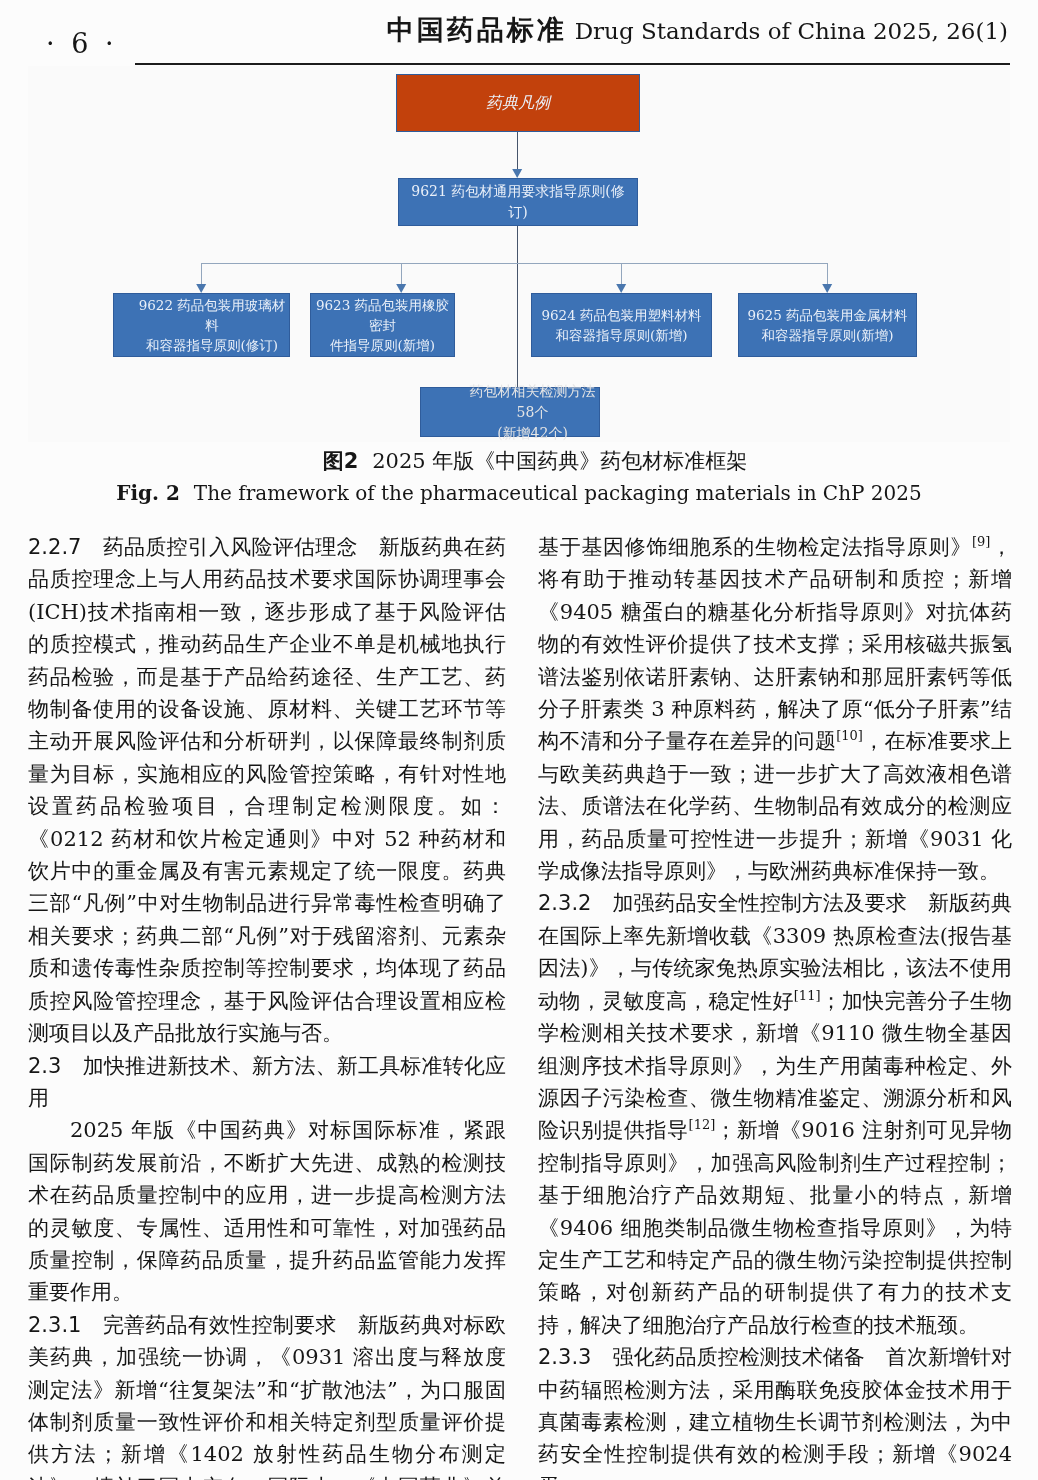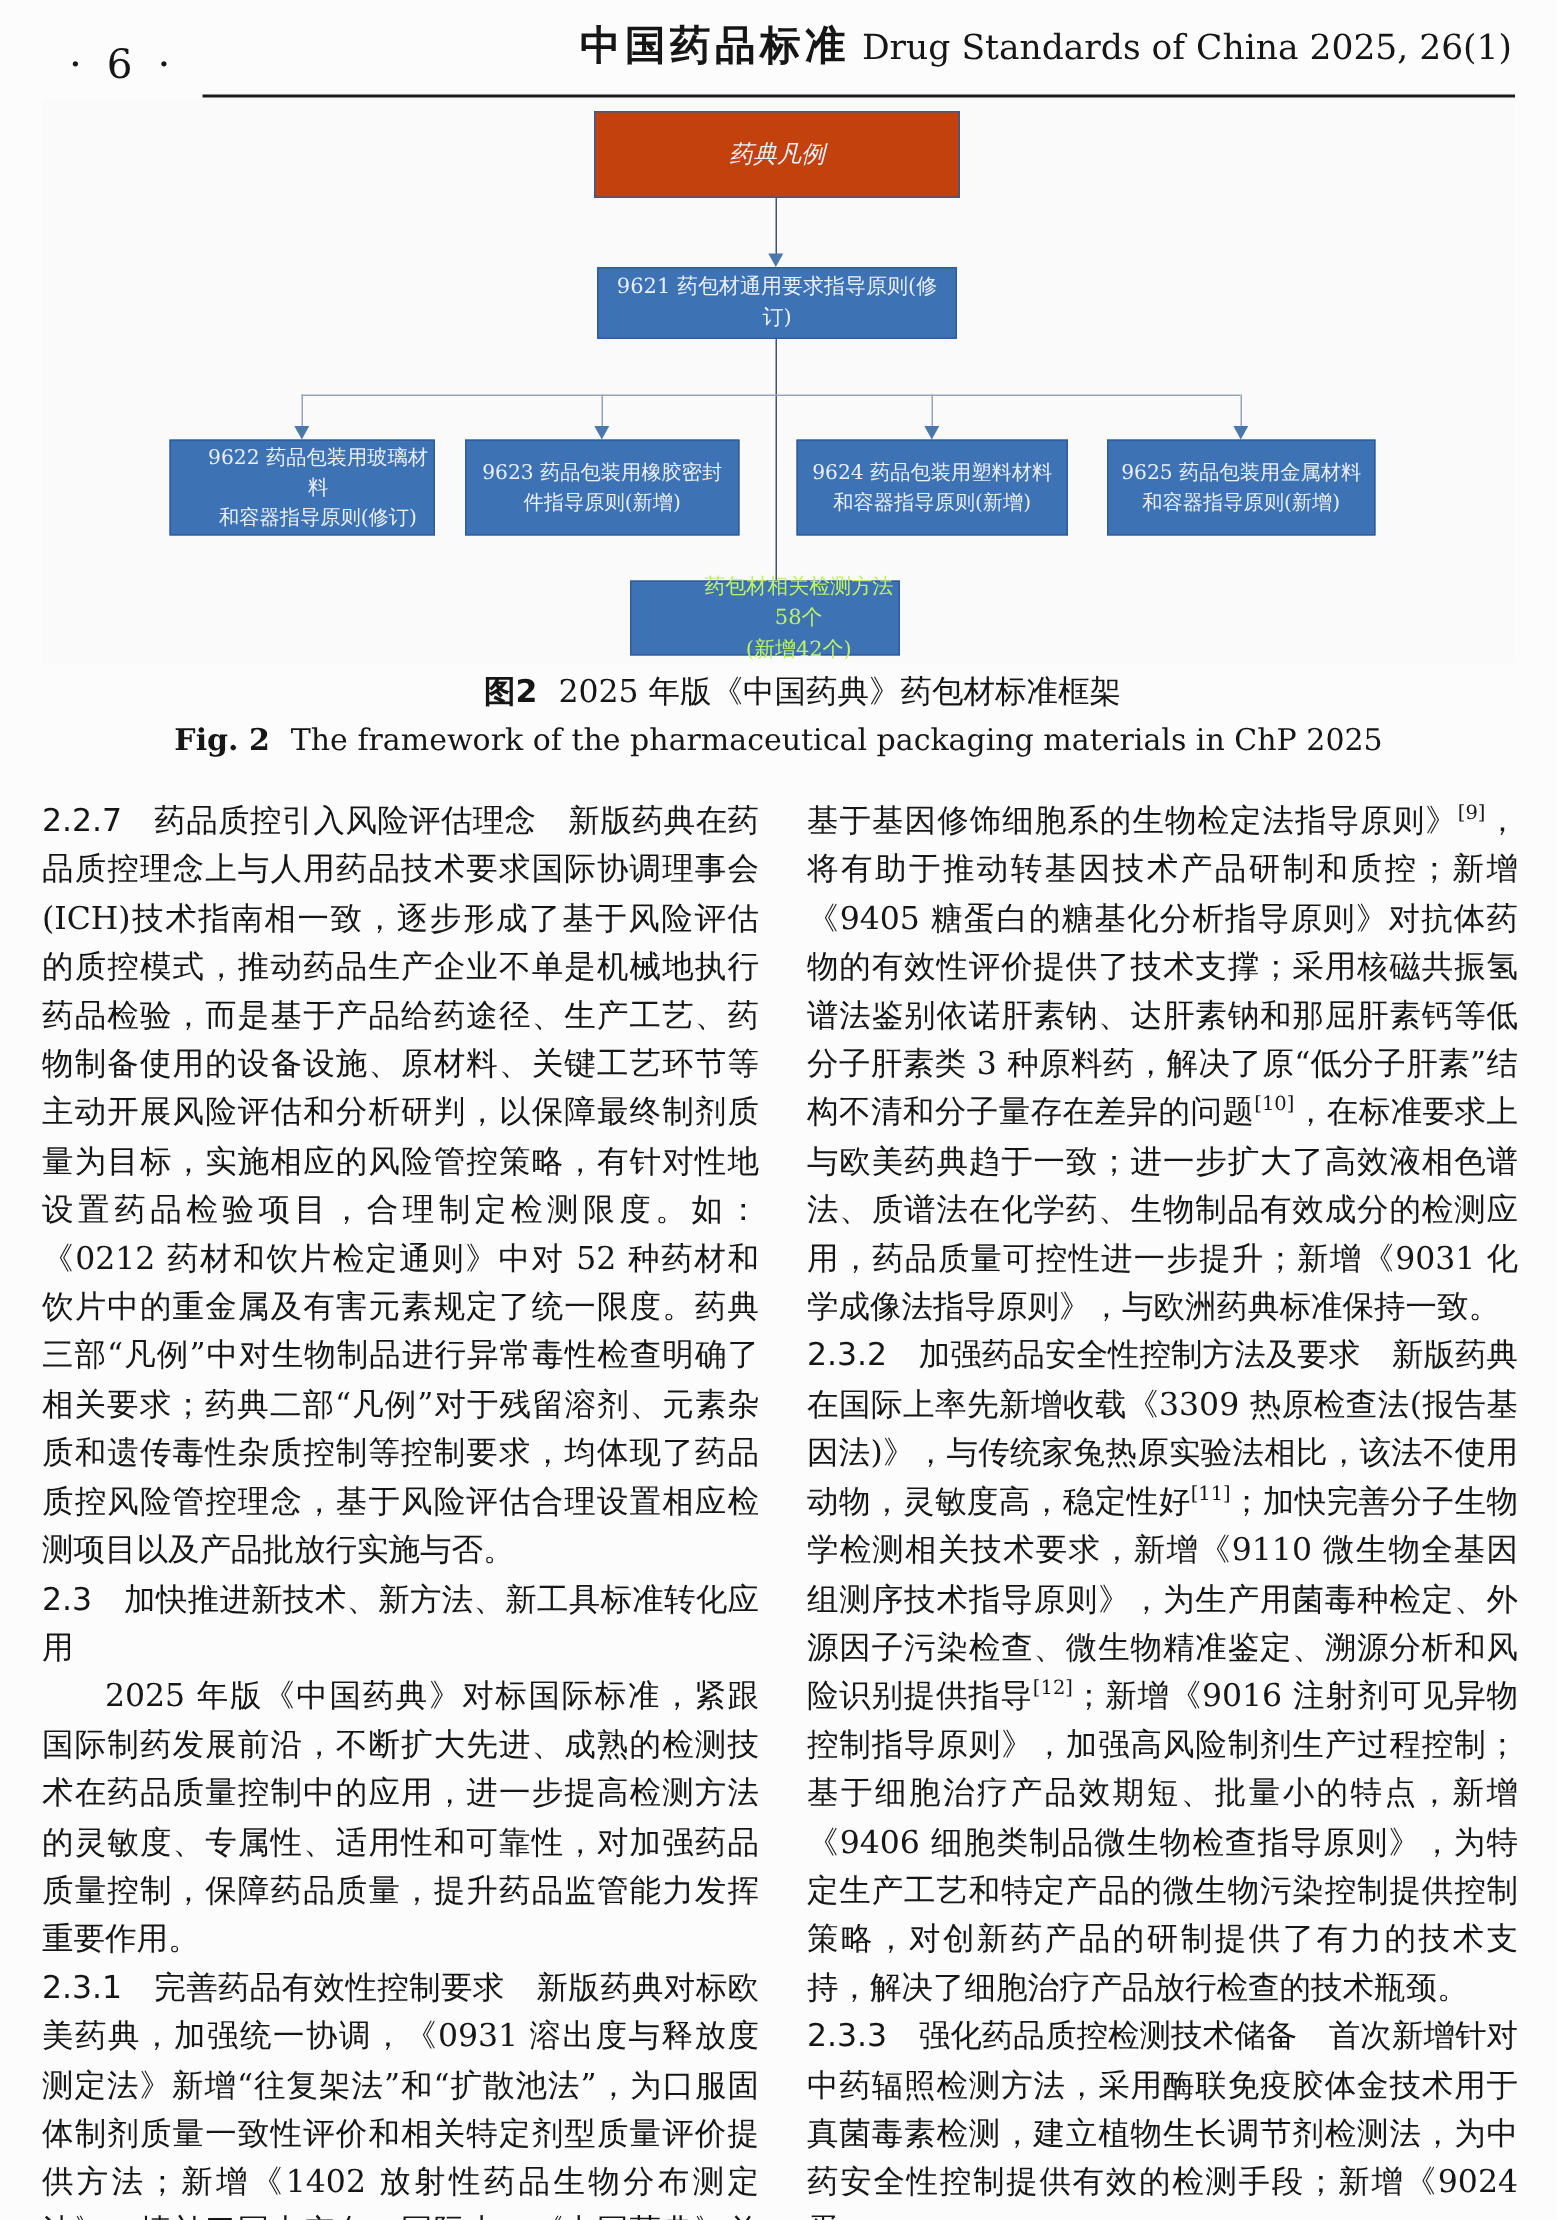--- a/index.html
+++ b/index.html
@@ -27,21 +27,21 @@
   .fbox{
     position:absolute;display:flex;align-items:center;justify-content:center;
     text-align:center;white-space:pre-line;
     box-sizing:border-box;padding:2px 3px;
     line-height:1.5;
   }
   .fbox-root{left:368px;top:8px;width:244px;height:58px;font-size:16px;}
   .fbox-l2{left:370px;top:112px;width:240px;height:48px;font-size:14px;}
   .fbox-child{top:227px;height:64px;font-size:13.5px;}
   .fbox-c0{left:85px;width:177px;}
-  .fbox-c1{left:282px;width:183px;}
+  .fbox-c1{left:282px;width:145px;}
   .fbox-c2{left:503px;width:181px;}
   .fbox-c3{left:710px;width:179px;}
   .fbox-bottom{left:392px;top:321px;width:180px;height:50px;font-size:14px;}
   .vline,.hline{position:absolute;}
   .vline{width:0;border-left:1.8px solid #46546b;}
   .vline.lt{border-left-color:#93a6bd;}
   .hline{height:0;border-top:1.8px solid #93a6bd;}
   .arr{
     position:absolute;width:0;height:0;
     border-left:5.5px solid transparent;border-right:5.5px solid transparent;
@@ -97,21 +97,21 @@
   <div class="fbox fbox-root" style="background: #c2410c; border: 1px solid rgb(47, 92, 155); color: rgb(234, 240, 249); font-style: italic;">药典凡例</div>
   <div class="fbox fbox-l2" style="background: rgb(61, 114, 181); border: 1px solid rgb(47, 92, 155); color: rgb(234, 240, 249);">9621 药包材通用要求指导原则(修订)</div>
   <div class="fbox fbox-child fbox-c0" style="background: rgb(61, 114, 181); border: 1px solid rgb(47, 92, 155); color: rgb(234, 240, 249); padding-left: 24px;">9622 药品包装用玻璃材料
 和容器指导原则(修订)</div>
   <div class="fbox fbox-child fbox-c1" style="background: rgb(61, 114, 181); border: 1px solid rgb(47, 92, 155); color: rgb(234, 240, 249);">9623 药品包装用橡胶密封
 件指导原则(新增)</div>
   <div class="fbox fbox-child fbox-c2" style="background: rgb(61, 114, 181); border: 1px solid rgb(47, 92, 155); color: rgb(234, 240, 249);">9624 药品包装用塑料材料
 和容器指导原则(新增)</div>
   <div class="fbox fbox-child fbox-c3" style="background: rgb(61, 114, 181); border: 1px solid rgb(47, 92, 155); color: rgb(234, 240, 249);">9625 药品包装用金属材料
 和容器指导原则(新增)</div>
-  <div class="fbox fbox-bottom" style="background: rgb(61, 114, 181); border: 1px solid rgb(47, 92, 155); color: #bef264; padding-left: 48px;">药包材相关检测方法58个
+  <div class="fbox fbox-bottom" style="background: rgb(61, 114, 181); border: 1px solid rgb(47, 92, 155); color: #e5e5e5; padding-left: 48px;">药包材相关检测方法58个
 (新增42个)</div>
 </div>
 
 <div class="cap cap-zh">
   <span class="cap-label">图2</span><span>2025 年版《中国药典》药包材标准框架</span>
 </div>
 <div class="cap cap-en">
   <span class="cap-label">Fig. 2</span><span>The framework of the pharmaceutical packaging materials in ChP 2025</span>
 </div>
 

